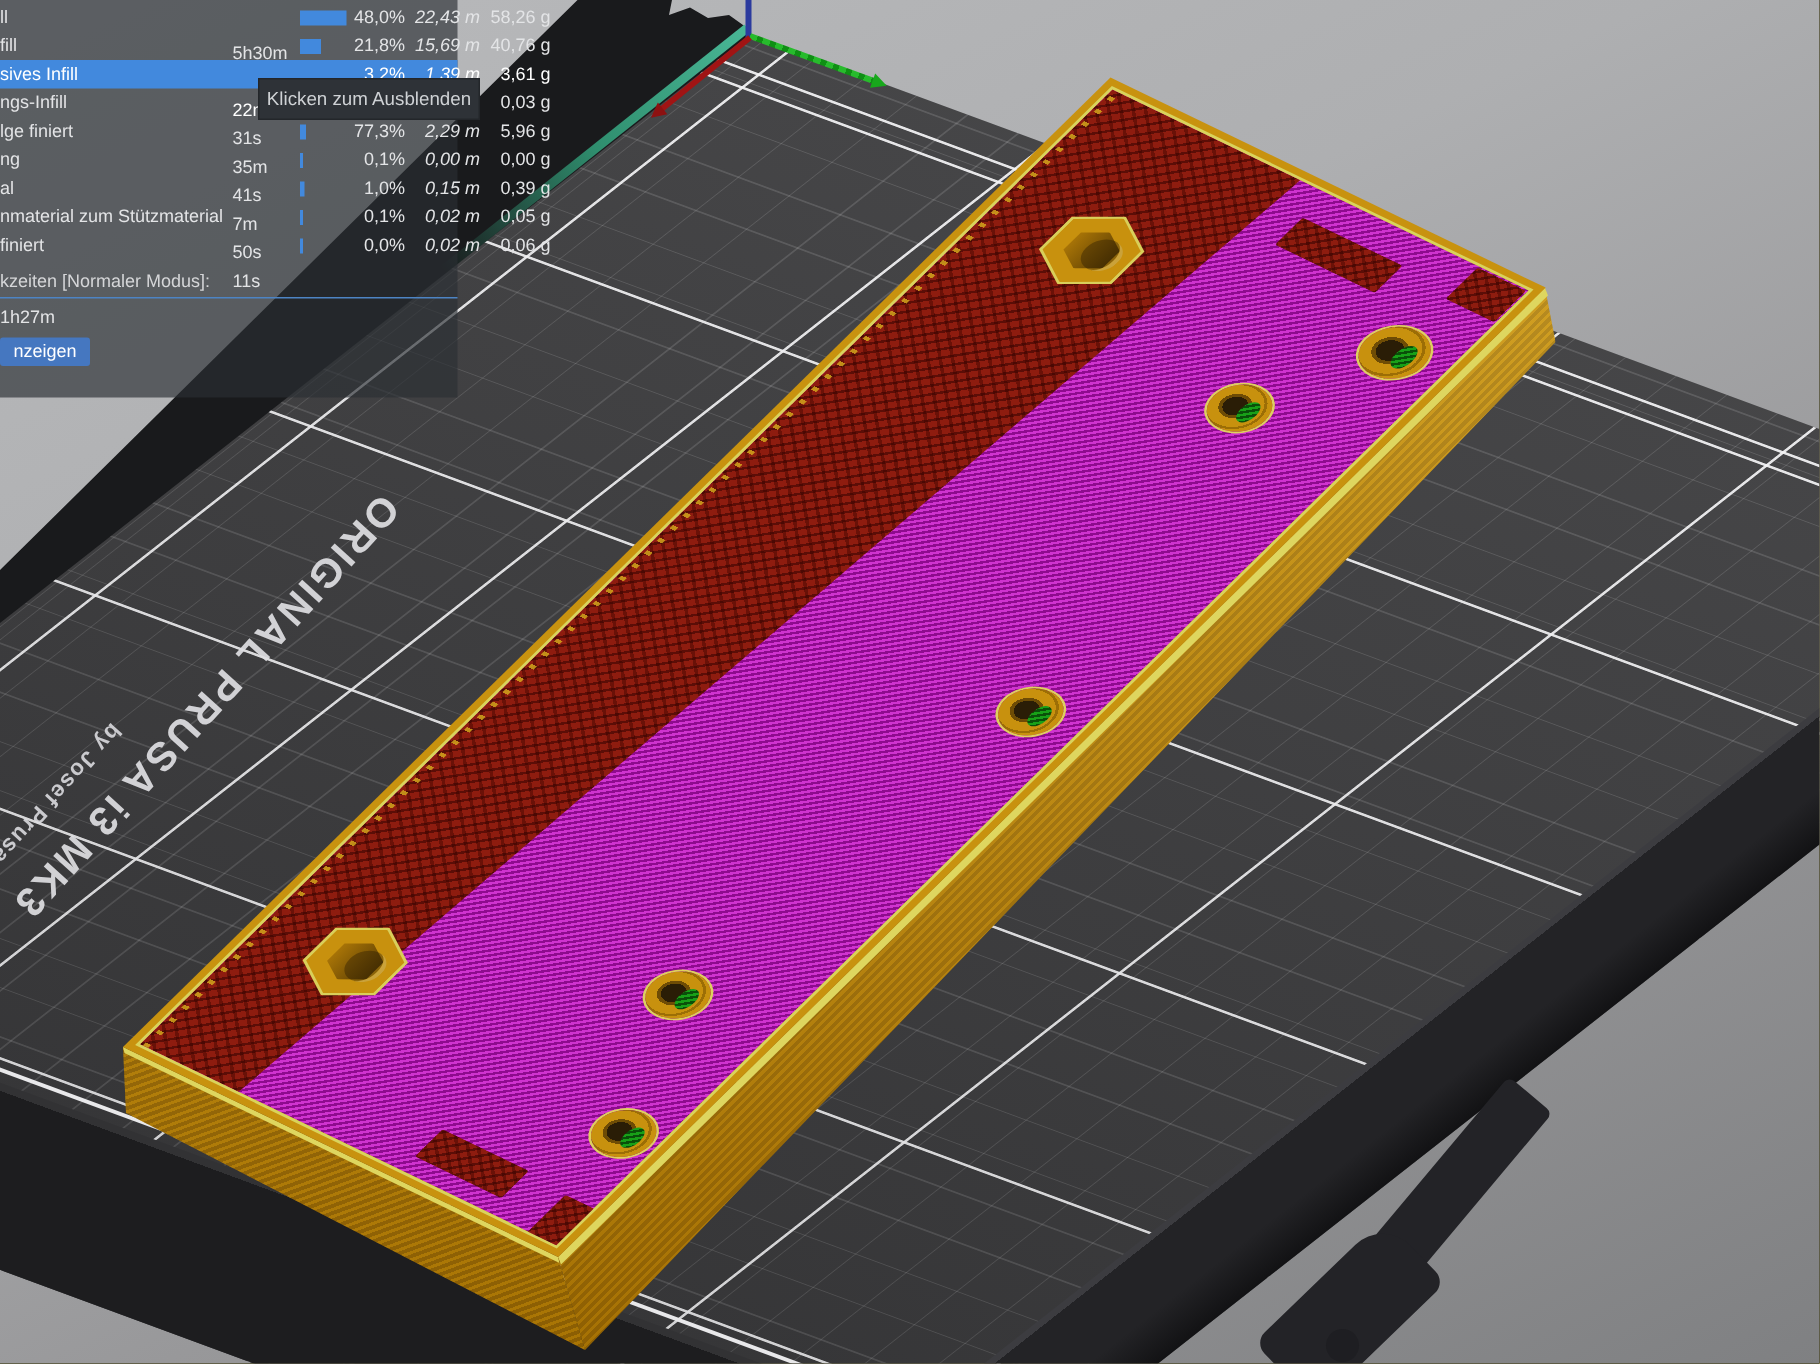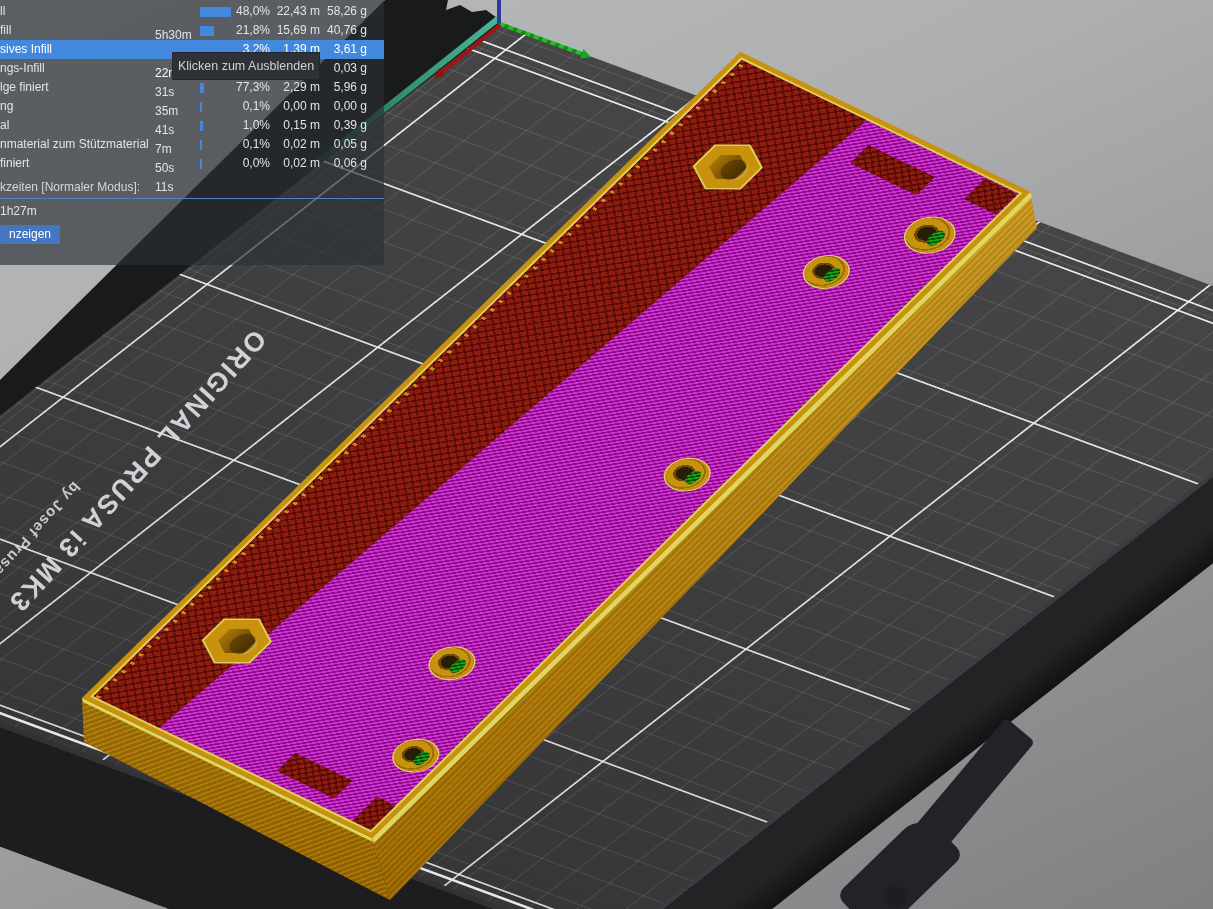--- a/index.html
+++ b/index.html
@@ -114,29 +114,29 @@
   .hex{position:absolute;width:64px;height:56px;
     clip-path:polygon(0 50%,26% 2%,74% 2%,100% 50%,74% 98%,26% 98%);background:#d9cf5a;}
   .hex-body{position:absolute;inset:2px;clip-path:polygon(0 50%,26% 2%,74% 2%,100% 50%,74% 98%,26% 98%);background:#c8910e;}
   .hex-inner{position:absolute;inset:13px 15px;clip-path:polygon(0 50%,26% 2%,74% 2%,100% 50%,74% 98%,26% 98%);
     background:linear-gradient(180deg,#a87407,#5e4003);}
   .hex-bore{position:absolute;left:30%;top:42%;width:40%;height:42%;border-radius:50%;
     border-bottom:3px solid #caa23a;background:rgba(30,18,2,.35);}
   .hex-1{left:767px;top:43px;}
   .hex-2{left:87px;top:37px;}
   
-  .panel{position:absolute;left:0;top:0;width:384px;height:265px;background:rgba(43,47,52,.66);
+  .panel{position:absolute;left:0;top:0;width:305px;height:265px;background:rgba(43,47,52,.66);
     color:#e3e4e6;font-size:12px;}
   .prow{position:relative;height:19px;line-height:19px;}
   .prow.selected{background:#4289dd;color:#fff;}
   .pl{position:absolute;left:0;white-space:nowrap;}
   .pt{position:absolute;left:155px;margin-top:24px;}
   .pbar{position:absolute;left:200px;top:5px;height:10px;background:#4289dd;}
   .ppct{position:absolute;left:208px;width:62px;text-align:right;}
-  .pused{position:absolute;left:248px;width:72px;text-align:right;}
+  .pused{position:absolute;left:248px;width:72px;text-align:right;font-style:italic;}
   .pwgt{position:absolute;left:300px;width:67px;text-align:right;}
   .rows{padding-top:2px;}
   .psec{margin:5px 12px 0 0;height:18px;line-height:18px;color:#d5d6d8;}
   .pdivider{height:1px;background:#4d84c4;margin:2px 0 3px 0;}
   .ptime{height:19px;line-height:19px;}
   .pbtn{display:inline-block;margin-top:4px;padding:2px 9px 3px 9px;background:#4577c0;color:#fff;
     border:0;font-size:12px;border-radius:2px;font-family:inherit;}
   .tooltip{position:absolute;left:172px;top:52px;width:148px;height:28px;line-height:27px;text-align:center;
     background:#2e3237;border:1px solid #23262a;color:#cfd2d5;font-size:12.5px;z-index:50;white-space:nowrap;}
 </style>

